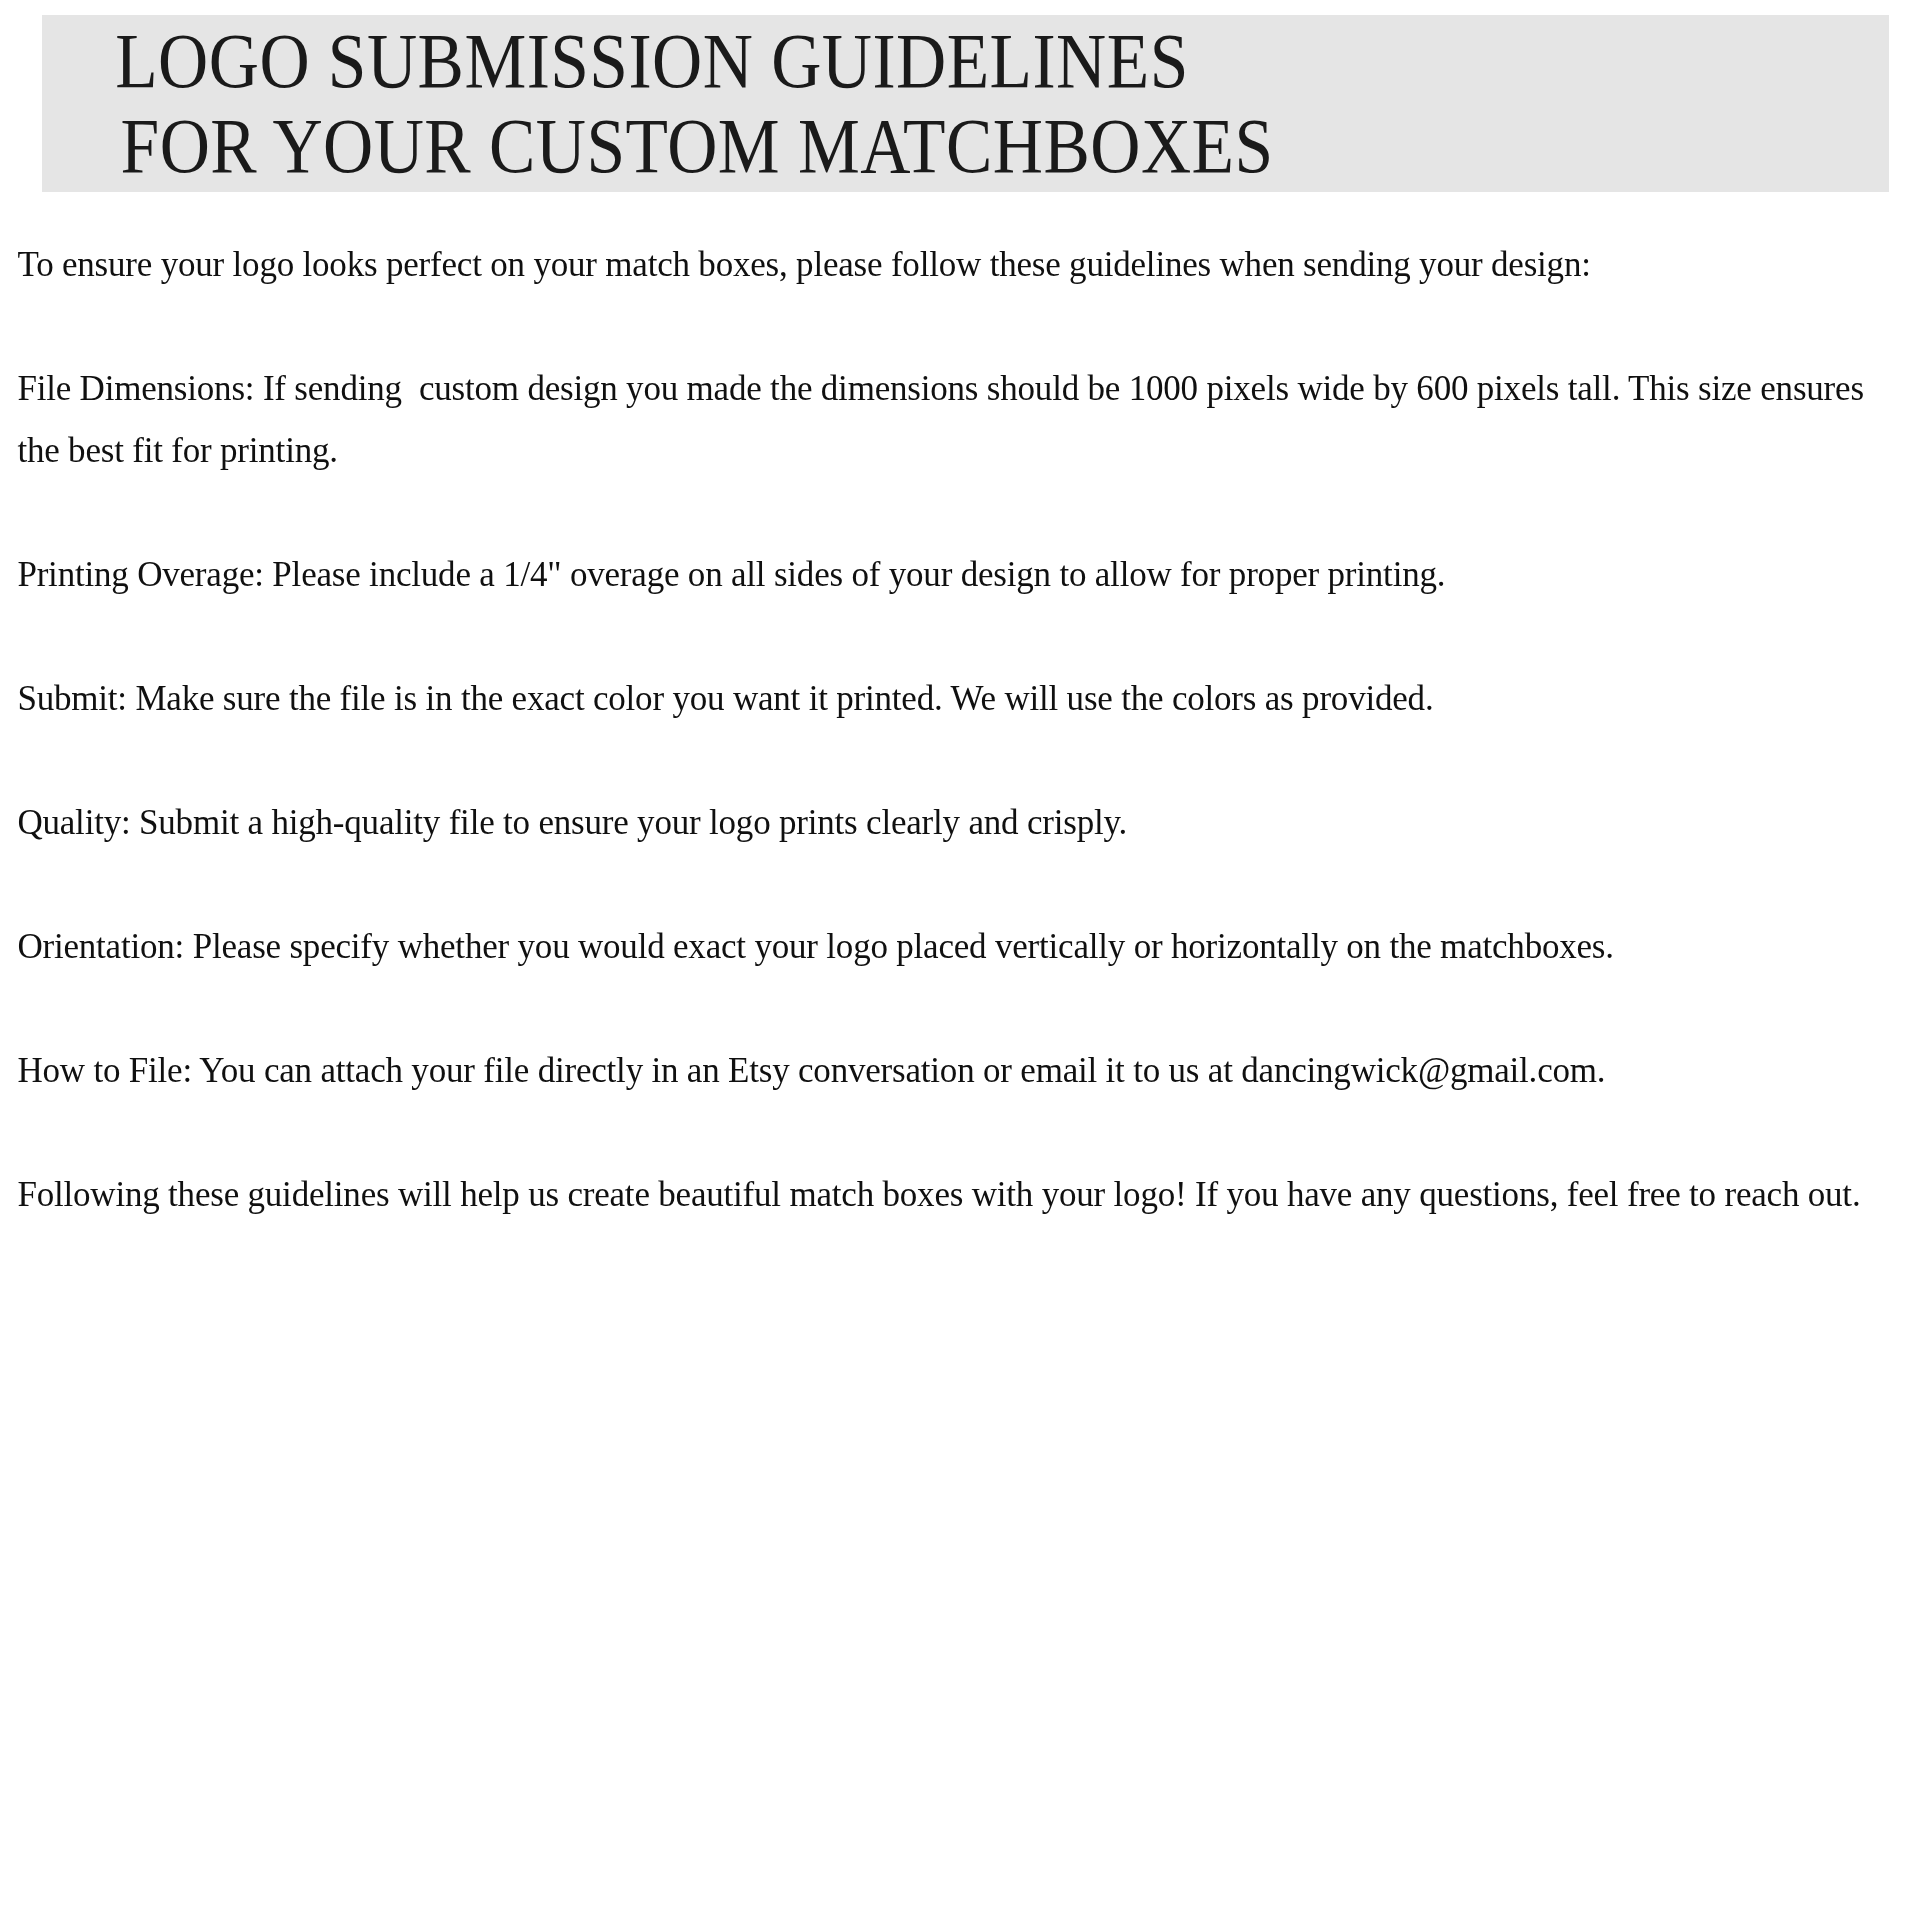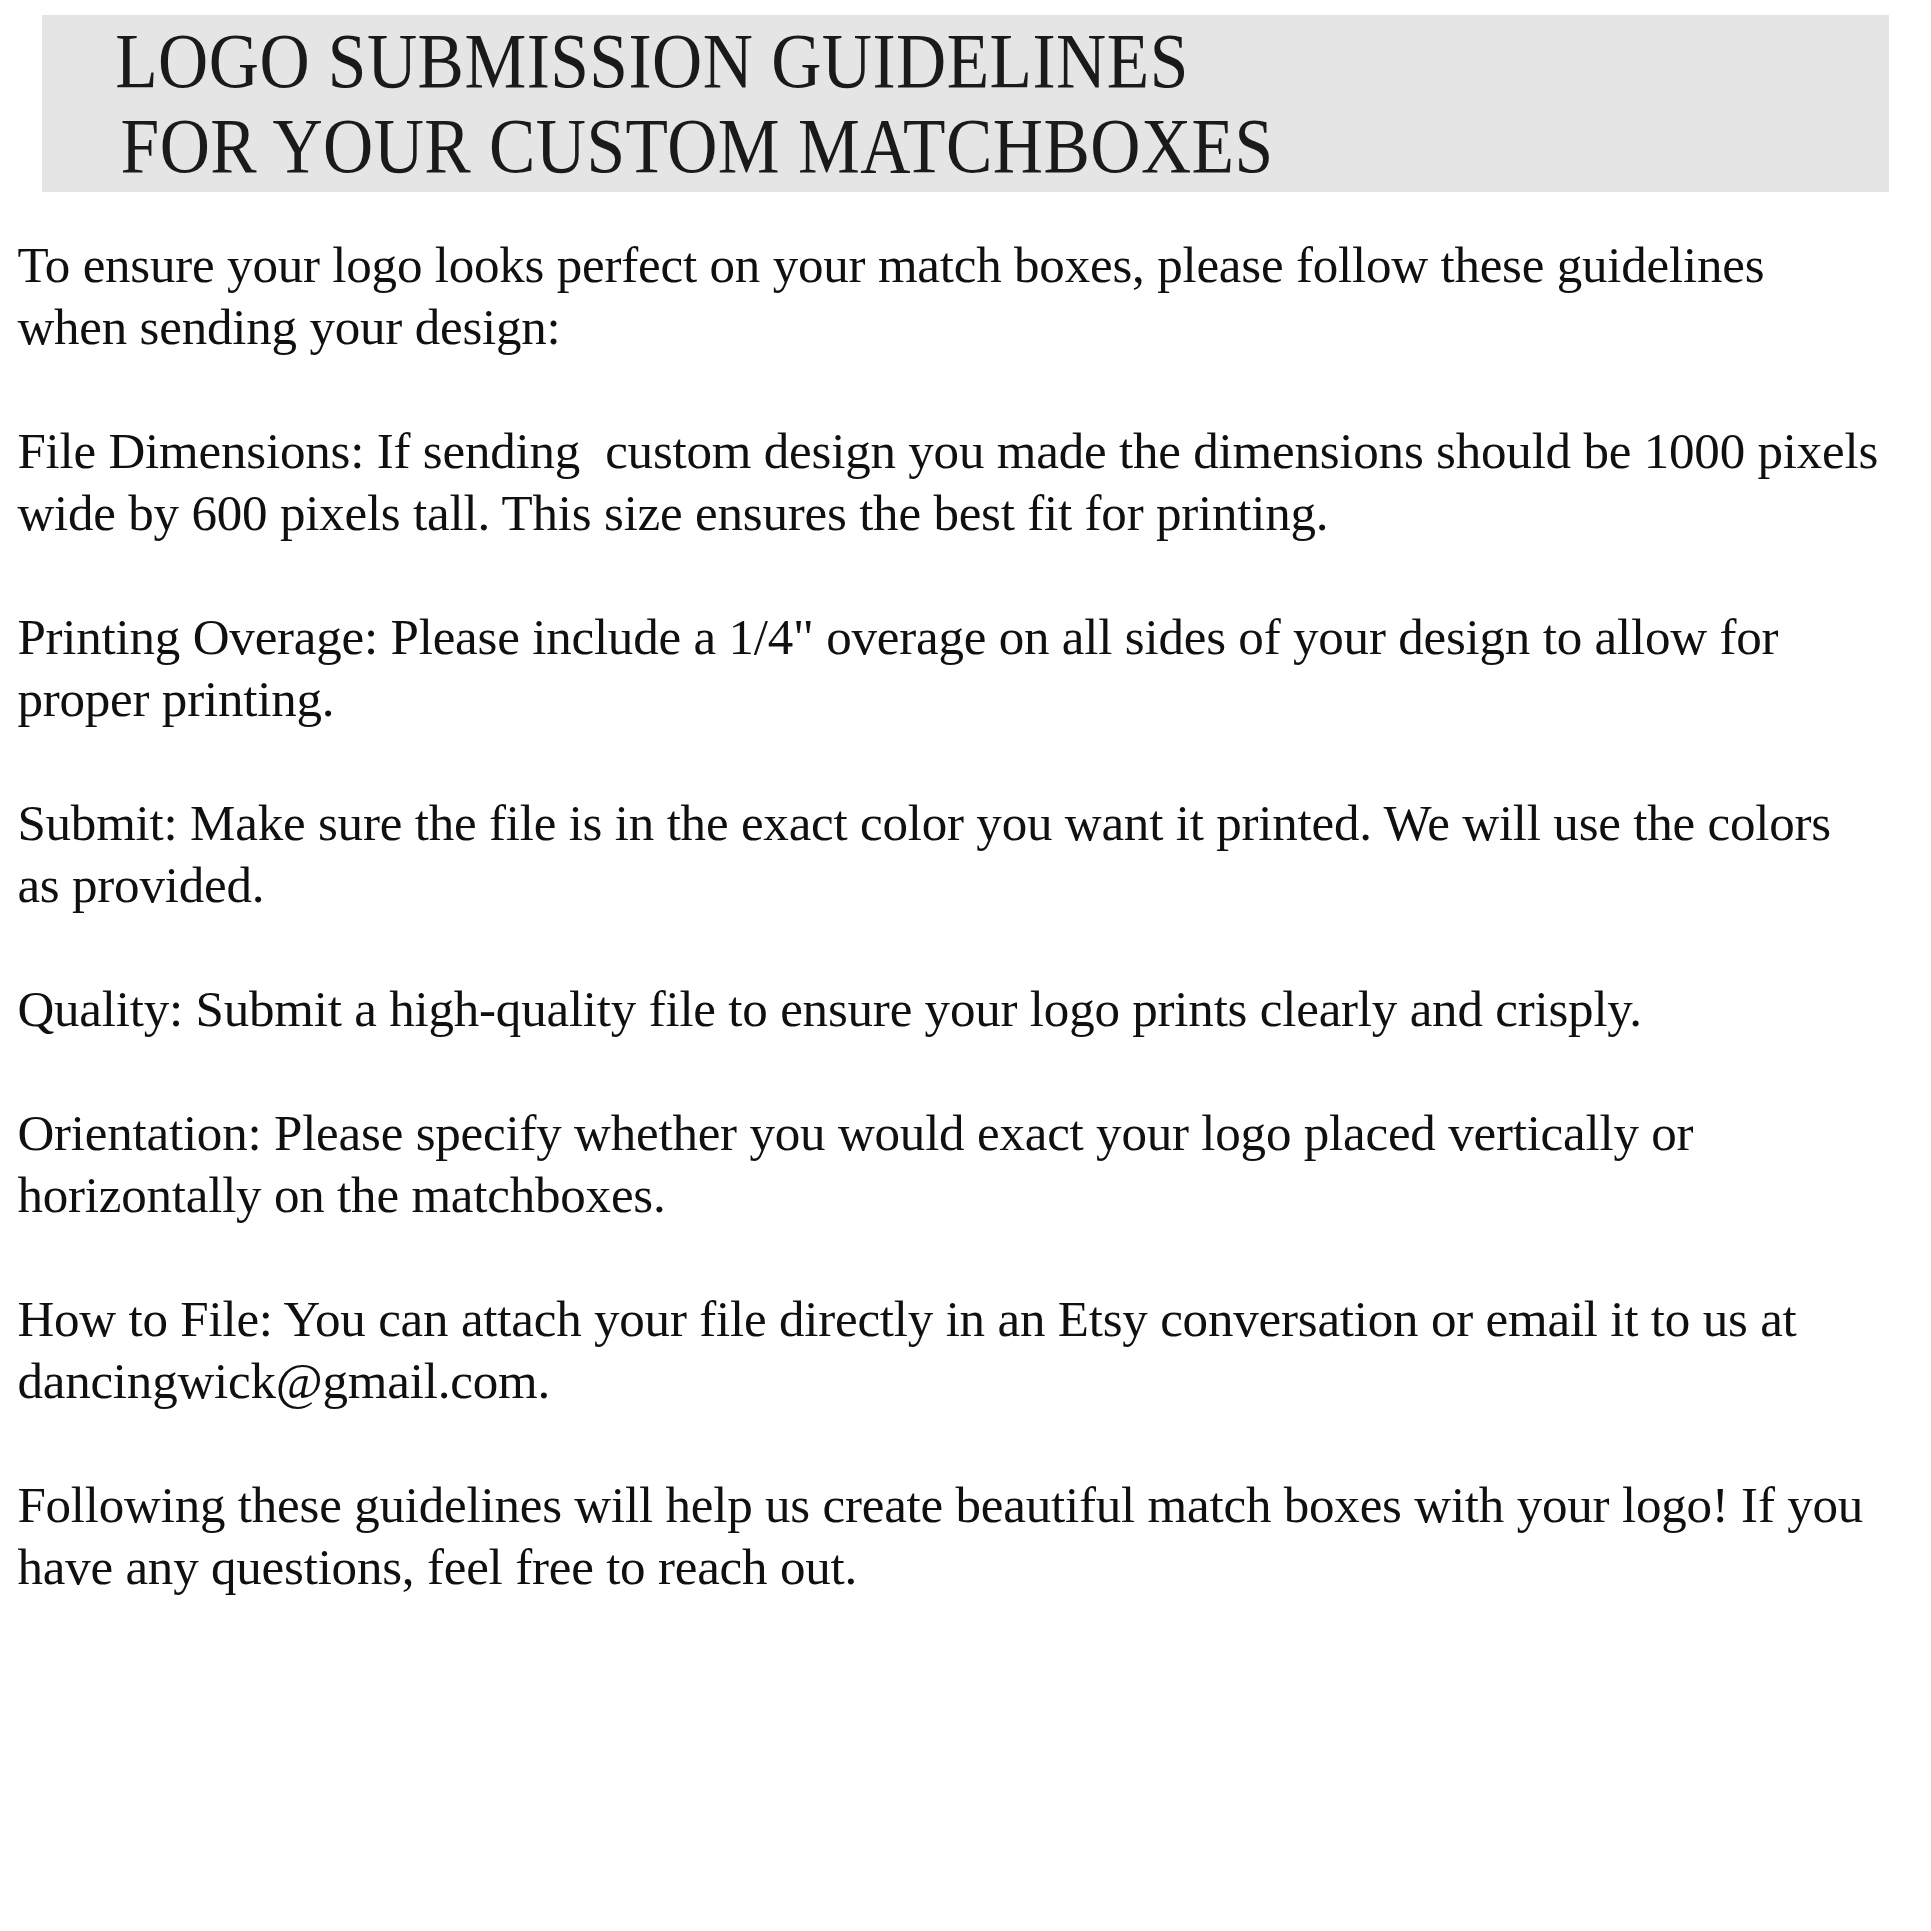--- a/index.html
+++ b/index.html
@@ -35,21 +35,21 @@
     white-space: nowrap;
     transform: scaleX(0.88);
     transform-origin: center center;
     letter-spacing: 0.5px;
   }
   .body-text {
     padding: 42px 46px 0 17.4px;
   }
   .para {
     margin: 0 0 62px 0;
-    font-size: 51px;
+    font-size: 35px;
     line-height: 62px;
     white-space: pre-wrap;
     letter-spacing: -0.2px;
   }
   .para:last-child {
     margin-bottom: 2px;
   }
   .guideline-label {
     font-weight: normal;
   }

